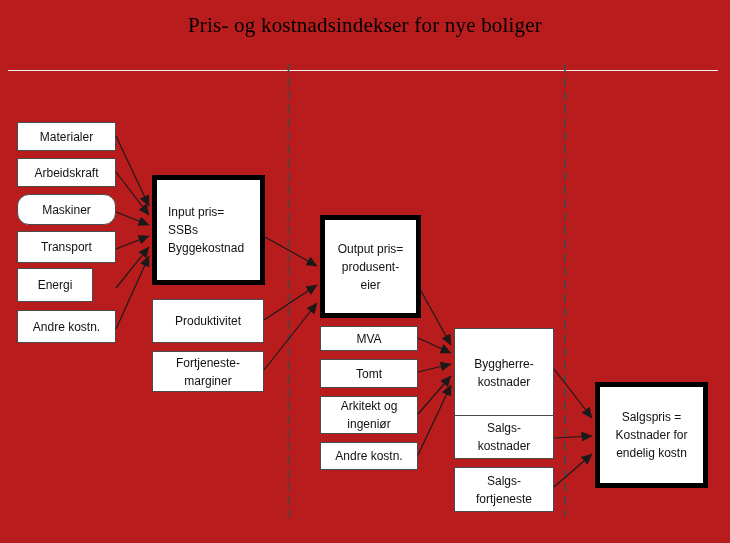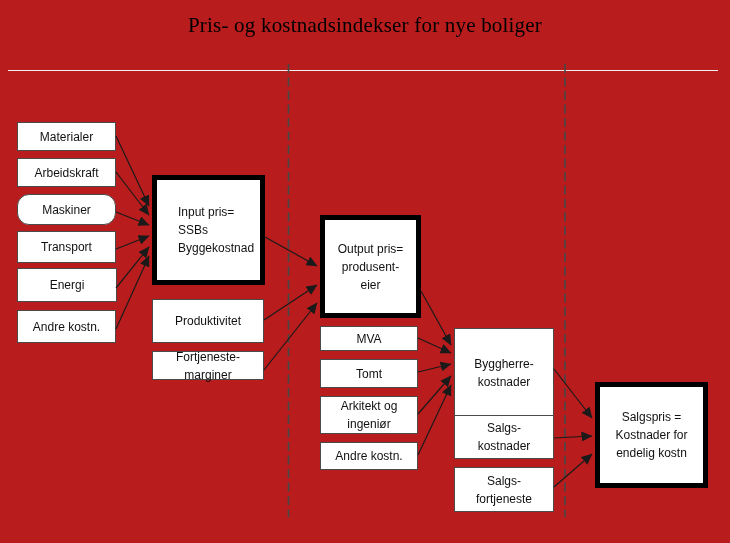--- a/index.html
+++ b/index.html
@@ -48,21 +48,21 @@
     line-height: 18px;
     z-index: 2;
   }
   .box.thick {
     border: 5px solid #000000;
     z-index: 2;
   }
   .box.align-left {
     justify-content: flex-start;
     text-align: left;
-    padding-left: 21px;
+    padding-left: 11px;
   }
   .lines span { display: block; }
   svg.overlay {
     position: absolute;
     left: 0;
     top: 0;
     z-index: 3;
     pointer-events: none;
   }
 </style>
@@ -79,39 +79,39 @@
   </div>
   <div class="box" style="left:17px; top:158px; width:99px; height:29px;">
     <span>Arbeidskraft</span>
   </div>
   <div class="box" style="left:17px; top:194px; width:99px; height:31px;border-radius:12px;">
     <span>Maskiner</span>
   </div>
   <div class="box" style="left:17px; top:231px; width:99px; height:32px;">
     <span>Transport</span>
   </div>
-  <div class="box" style="left:17px; top:268px; width:100px; height:34px;">
+  <div class="box" style="left:17px; top:268px; width:76px; height:34px;">
     <span>Energi</span>
   </div>
   <div class="box" style="left:17px; top:310px; width:99px; height:33px;">
     <span>Andre kostn.</span>
   </div>
 
   <div class="box thick align-left" style="left:152px; top:175px; width:113px; height:110px;">
     <div class="lines">
       <span>Input pris=</span>
       <span>SSBs</span>
       <span>Byggekostnad</span>
     </div>
   </div>
 
   <div class="box" style="left:152px; top:299px; width:112px; height:44px;">
     <span>Produktivitet</span>
   </div>
-  <div class="box" style="left:152px; top:351px; width:112px; height:29px;">
+  <div class="box" style="left:152px; top:351px; width:112px; height:41px;">
     <div class="lines">
       <span>Fortjeneste-</span>
       <span>marginer</span>
     </div>
   </div>
 
   <div class="box thick" style="left:320px; top:215px; width:101px; height:103px;">
     <div class="lines">
       <span>Output pris=</span>
       <span>produsent-</span>

